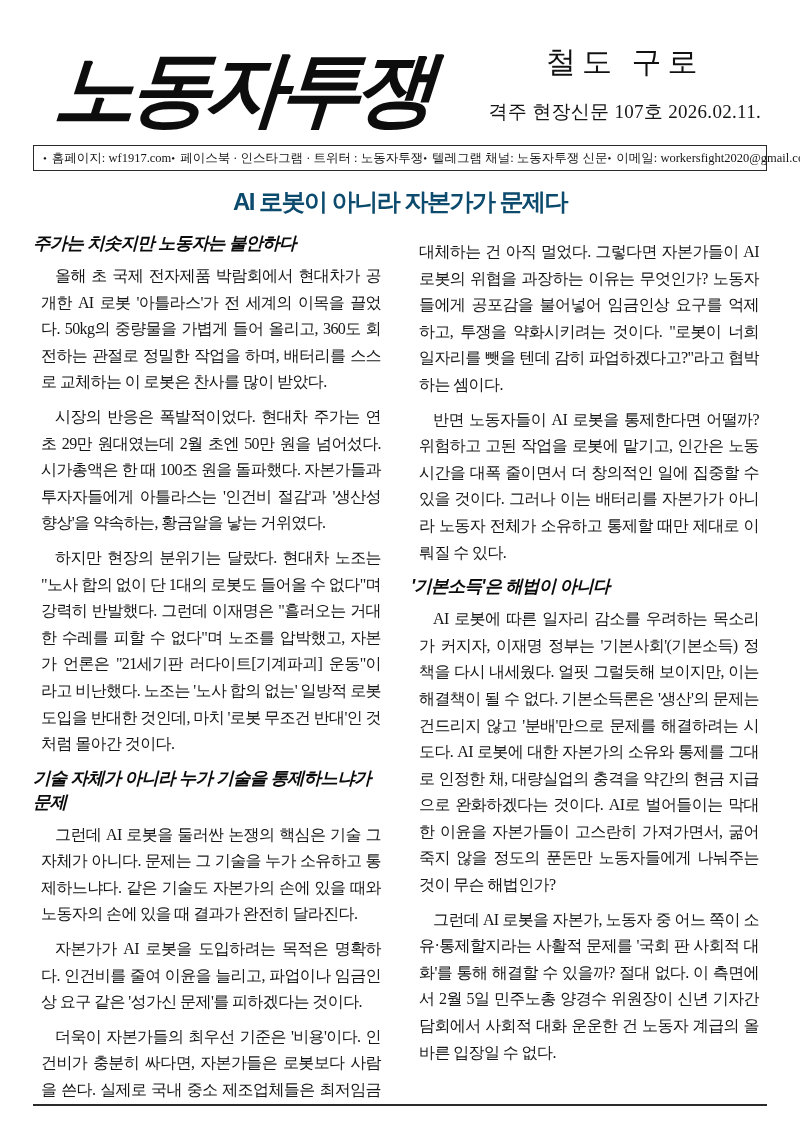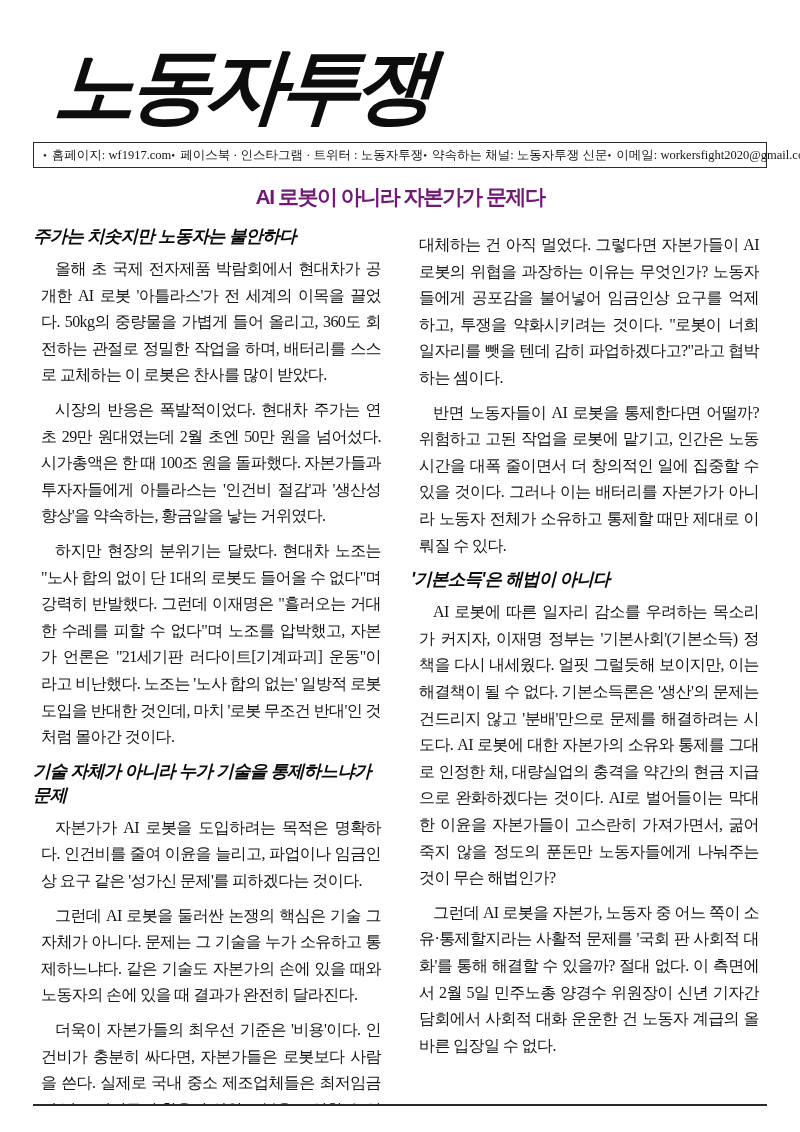--- a/index.html
+++ b/index.html
@@ -37,22 +37,22 @@
     padding: 4px 9px; font-size: 12.5px; line-height: 16px;
     margin-top: 2px; white-space: nowrap;
   }
   .info-item { display: inline-flex; align-items: baseline; }
   .bullet { margin-right: 5px; font-size: 11px; }
 
   
   .headline {
     text-align: center;
     font-family: "Liberation Sans", sans-serif;
-    font-size: 21px; font-weight: bold; letter-spacing: -1.5px;
-    margin: 15px 0 9px; color: #701a75;
+    font-size: 24px; font-weight: bold; letter-spacing: -1.5px;
+    margin: 15px 0 9px; color: #0c4a6e;
   }
 
   
   .columns { display: flex; gap: 22px; flex: 1; overflow: hidden; margin-top: 4px; }
   .col { flex: 1; min-width: 0; }
 
   .section-heading {
     font-family: "Liberation Sans", sans-serif;
     font-size: 17.5px; font-weight: bold; letter-spacing: -0.8px;
     margin: 0 0 5px 0; color: #0b0b0b; font-style: italic;
@@ -69,53 +69,57 @@
   
   .footer-rule { border-top: 2px solid #2a2a2a; margin-top: auto; }
 </style>
 </head>
 <body>
 
 <div class="page">
 
   <div class="header-row">
     <div class="masthead">노동자투쟁</div>
+    <div class="header-right">
+      <div class="edition">철도 구로</div>
+      <div class="issue-line">격주 현장신문 107호 2026.02.11.</div>
+    </div>
   </div>
 
   <div class="info-bar">
     <span class="info-item">
       <span class="bullet">•</span>
       <span>홈페이지: wf1917.com</span>
     </span>
     <span class="info-item">
       <span class="bullet">•</span>
       <span>페이스북 · 인스타그램 · 트위터 : 노동자투쟁</span>
     </span>
     <span class="info-item">
       <span class="bullet">•</span>
-      <span>약속하는 채널: 노동자투쟁 신문</span>
+      <span>텔레그램 채널: 노동자투쟁 신문</span>
     </span>
     <span class="info-item">
       <span class="bullet">•</span>
       <span>이메일: workersfight2020@gmail.com</span>
     </span>
   </div>
 
   <h1 class="headline">AI 로봇이 아니라 자본가가 문제다</h1>
 
   <div class="columns">
 
     <div class="col">
       <h3 class="section-heading">주가는 치솟지만 노동자는 불안하다</h3>
       <p class="body-p">올해 초 국제 전자제품 박람회에서 현대차가 공개한 AI 로봇 '아틀라스'가 전 세계의 이목을 끌었다. 50kg의 중량물을 가볍게 들어 올리고, 360도 회전하는 관절로 정밀한 작업을 하며, 배터리를 스스로 교체하는 이 로봇은 찬사를 많이 받았다.</p>
       <p class="body-p">시장의 반응은 폭발적이었다. 현대차 주가는 연초 29만 원대였는데 2월 초엔 50만 원을 넘어섰다. 시가총액은 한 때 100조 원을 돌파했다. 자본가들과 투자자들에게 아틀라스는 '인건비 절감'과 '생산성 향상'을 약속하는, 황금알을 낳는 거위였다.</p>
       <p class="body-p">하지만 현장의 분위기는 달랐다. 현대차 노조는 "노사 합의 없이 단 1대의 로봇도 들어올 수 없다"며 강력히 반발했다. 그런데 이재명은 "흘러오는 거대한 수레를 피할 수 없다"며 노조를 압박했고, 자본가 언론은 "21세기판 러다이트[기계파괴] 운동"이라고 비난했다. 노조는 '노사 합의 없는' 일방적 로봇 도입을 반대한 것인데, 마치 '로봇 무조건 반대'인 것처럼 몰아간 것이다.</p>
       <h3 class="section-heading spaced">기술 자체가 아니라 누가 기술을 통제하느냐가 문제</h3>
+      <p class="body-p">그런데 AI 로봇을 둘러싼 논쟁의 핵심은 기술 그 자체가 아니다. 문제는 그 기술을 누가 소유하고 통제하느냐다. 같은 기술도 자본가의 손에 있을 때와 노동자의 손에 있을 때 결과가 완전히 달라진다.</p>
       <p class="body-p">자본가가 AI 로봇을 도입하려는 목적은 명확하다. 인건비를 줄여 이윤을 늘리고, 파업이나 임금인상 요구 같은 '성가신 문제'를 피하겠다는 것이다.</p>
-      <p class="body-p">그런데 AI 로봇을 둘러싼 논쟁의 핵심은 기술 그 자체가 아니다. 문제는 그 기술을 누가 소유하고 통제하느냐다. 같은 기술도 자본가의 손에 있을 때와 노동자의 손에 있을 때 결과가 완전히 달라진다.</p>
       <p class="body-p">더욱이 자본가들의 최우선 기준은 '비용'이다. 인건비가 충분히 싸다면, 자본가들은 로봇보다 사람을 쓴다. 실제로 국내 중소 제조업체들은 최저임금이 낮고 비정규직 활용이 쉬워 로봇을 도입할 수 있어도 굳이 도입하지 않는 경우가 많다.</p>
 
     </div>
 
     <div class="col">
       <p class="body-p no-indent">대체하는 건 아직 멀었다. 그렇다면 자본가들이 AI 로봇의 위협을 과장하는 이유는 무엇인가? 노동자들에게 공포감을 불어넣어 임금인상 요구를 억제하고, 투쟁을 약화시키려는 것이다. "로봇이 너희 일자리를 뺏을 텐데 감히 파업하겠다고?"라고 협박하는 셈이다.</p>
       <p class="body-p">반면 노동자들이 AI 로봇을 통제한다면 어떨까? 위험하고 고된 작업을 로봇에 맡기고, 인간은 노동시간을 대폭 줄이면서 더 창의적인 일에 집중할 수 있을 것이다. 그러나 이는 배터리를 자본가가 아니라 노동자 전체가 소유하고 통제할 때만 제대로 이뤄질 수 있다.</p>
       <h3 class="section-heading spaced">'기본소득'은 해법이 아니다</h3>
       <p class="body-p">AI 로봇에 따른 일자리 감소를 우려하는 목소리가 커지자, 이재명 정부는 '기본사회'(기본소득) 정책을 다시 내세웠다. 얼핏 그럴듯해 보이지만, 이는 해결책이 될 수 없다. 기본소득론은 '생산'의 문제는 건드리지 않고 '분배'만으로 문제를 해결하려는 시도다. AI 로봇에 대한 자본가의 소유와 통제를 그대로 인정한 채, 대량실업의 충격을 약간의 현금 지급으로 완화하겠다는 것이다. AI로 벌어들이는 막대한 이윤을 자본가들이 고스란히 가져가면서, 굶어 죽지 않을 정도의 푼돈만 노동자들에게 나눠주는 것이 무슨 해법인가?</p>
       <p class="body-p">그런데 AI 로봇을 자본가, 노동자 중 어느 쪽이 소유·통제할지라는 사활적 문제를 '국회 판 사회적 대화'를 통해 해결할 수 있을까? 절대 없다. 이 측면에서 2월 5일 민주노총 양경수 위원장이 신년 기자간담회에서 사회적 대화 운운한 건 노동자 계급의 올바른 입장일 수 없다.</p>

